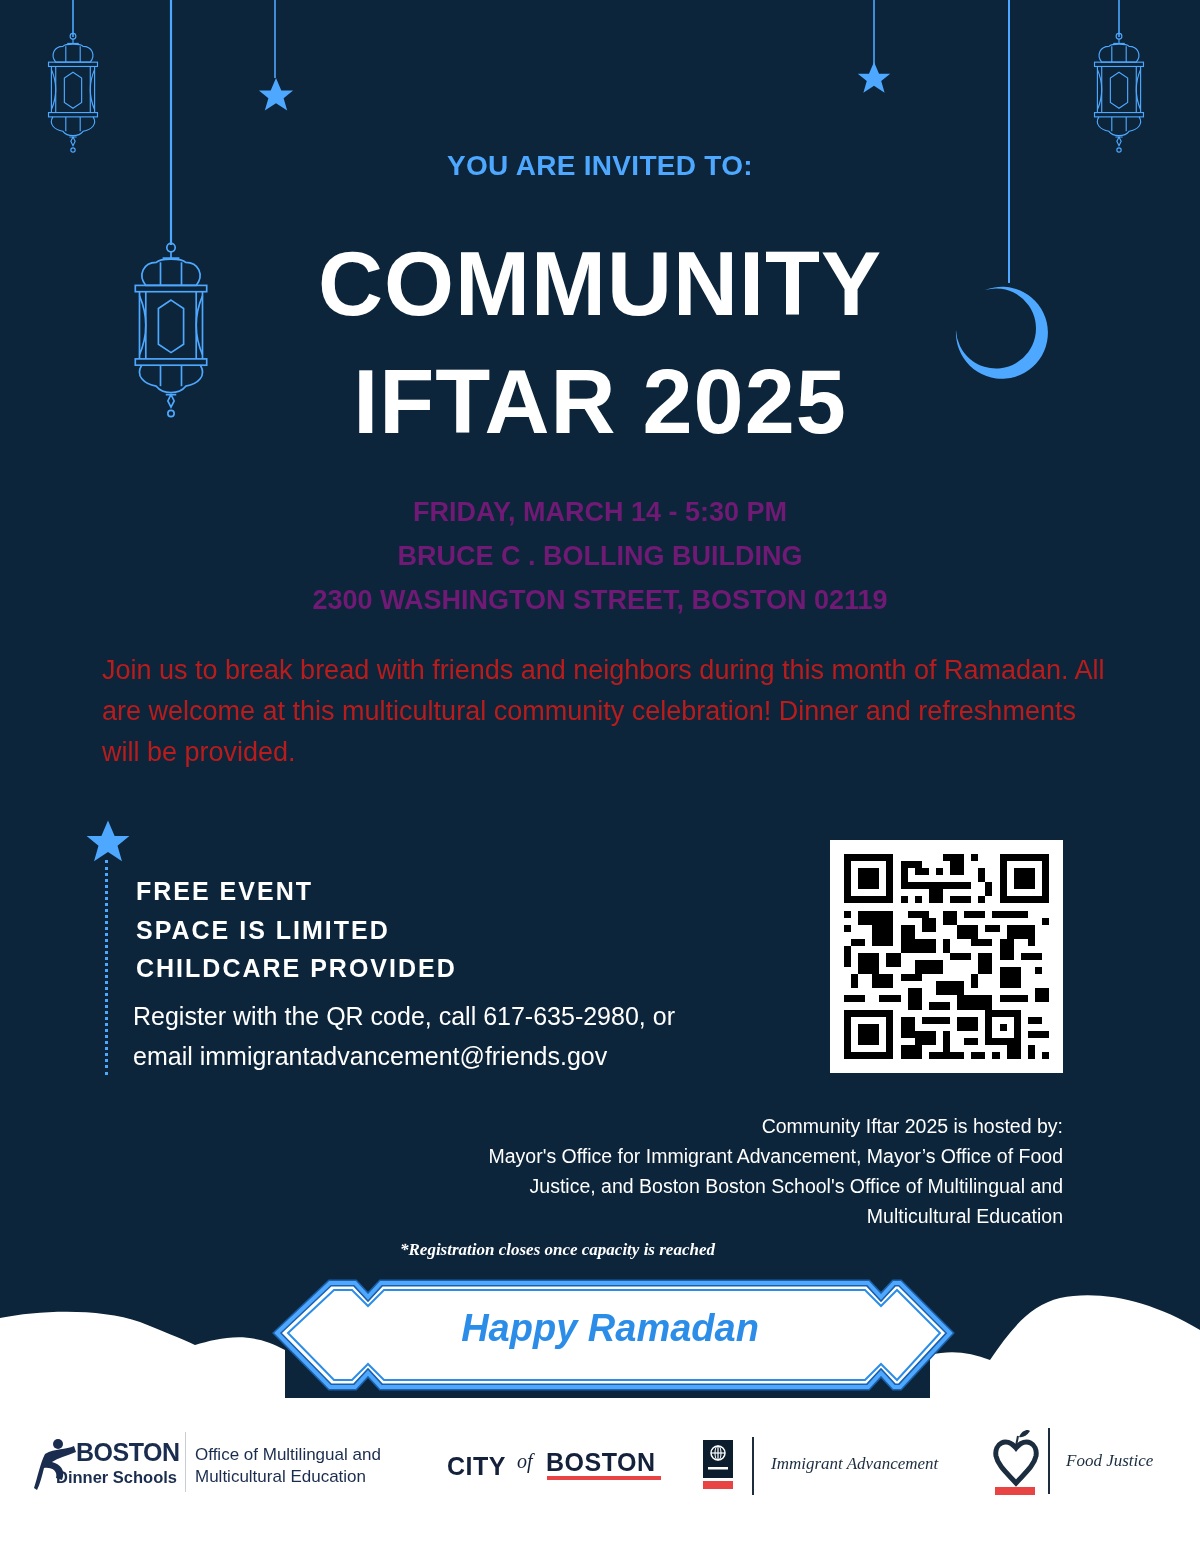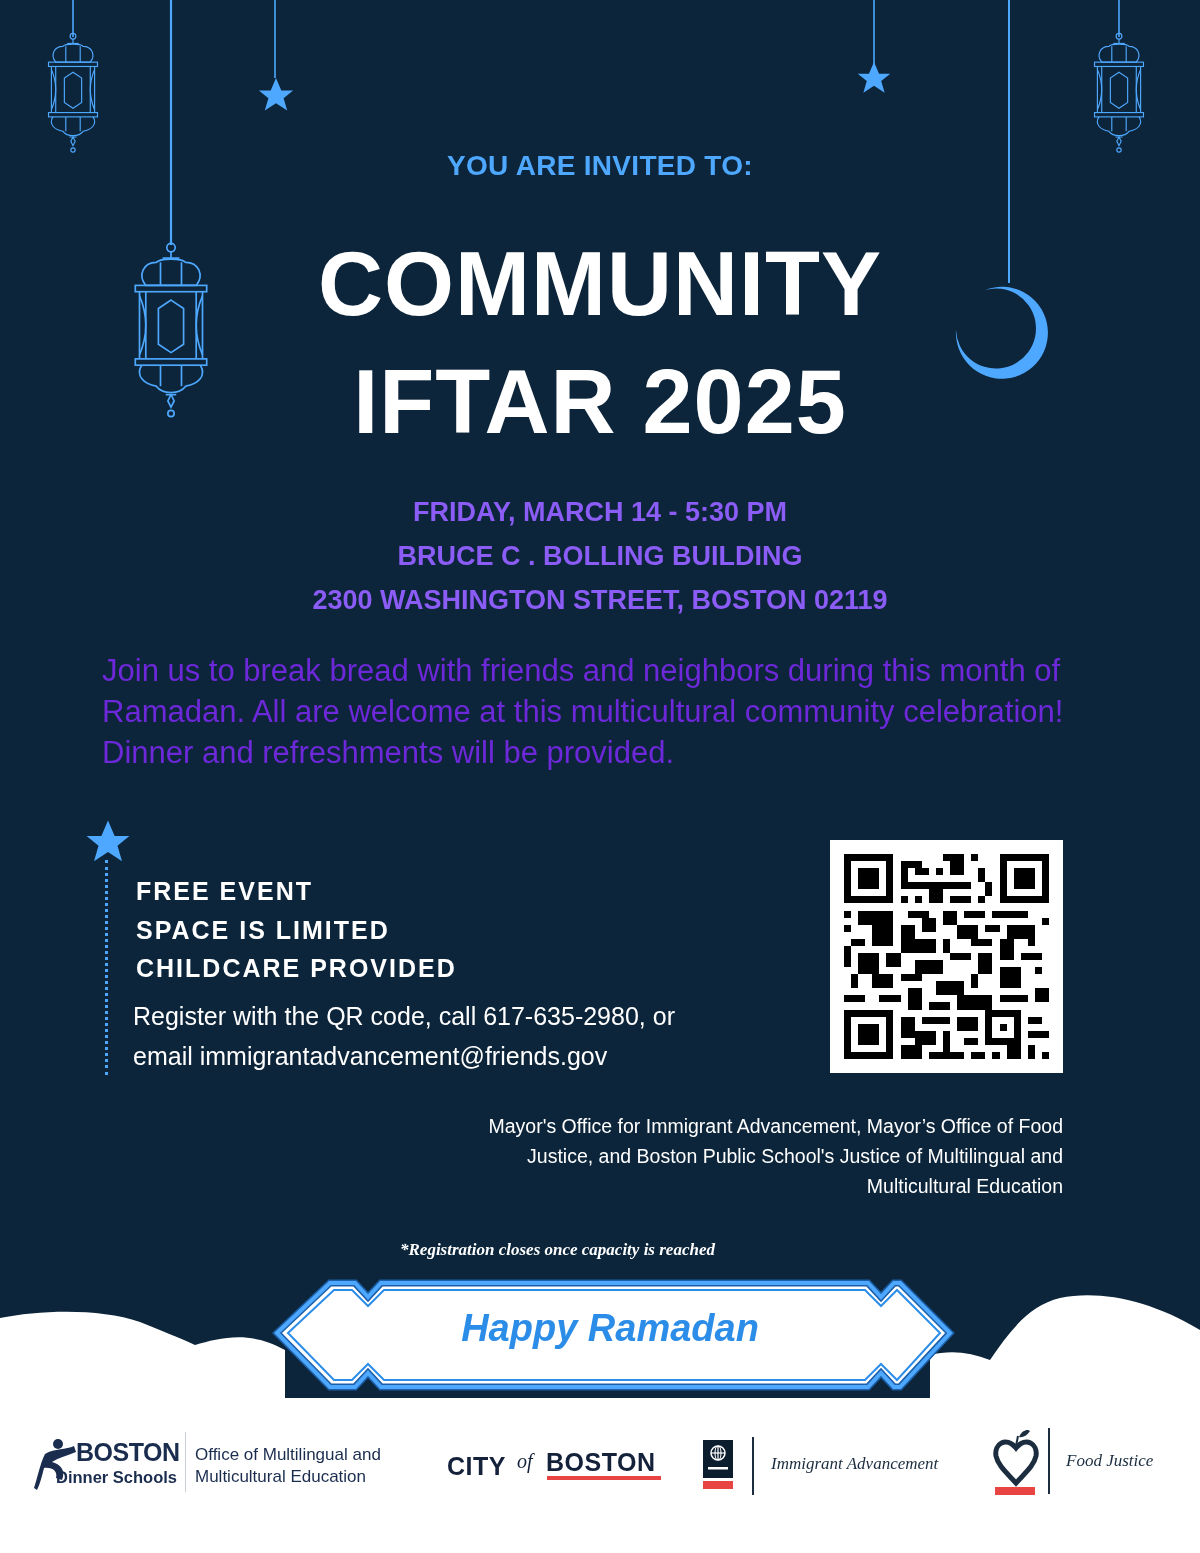--- a/index.html
+++ b/index.html
@@ -23,25 +23,25 @@
     position: absolute; left: 0; top: 150px; width: 1200px; text-align: center;
     color: #4ea8ff; font-weight: 700; font-size: 28px; letter-spacing: 0.3px;
   }
   .title {
     position: absolute; left: 0; top: 225px; width: 1200px; text-align: center;
     color: #ffffff; font-weight: 700; font-size: 90px; line-height: 118px;
     letter-spacing: 1px;
   }
   .details {
     position: absolute; left: 0; top: 490px; width: 1200px; text-align: center;
-    color: #8b5cf6; font-weight: 700; font-size: 27px; line-height: 44px;
+    color: #701a75; font-weight: 700; font-size: 27px; line-height: 44px;
   }
   .intro {
     position: absolute; left: 102px; top: 650px; width: 1010px;
-    color: #6d28d9; font-size: 31px; line-height: 41px;
+    color: #b91c1c; font-size: 27px; line-height: 41px;
   }
   .dotted-line {
     position: absolute; left: 105px; top: 860px; width: 0; height: 215px;
     border-left: 3px dotted #4ea8ff;
   }
   .features {
     position: absolute; left: 136px; top: 872px; width: 650px;
     color: #ffffff; font-weight: 700; font-size: 25px; line-height: 38.5px;
     letter-spacing: 2px;
   }
@@ -288,22 +288,23 @@
           <rect x="23" y="27" width="2" height="2"></rect>
           <rect x="26" y="27" width="1" height="2"></rect>
           <rect x="28" y="28" width="1" height="1"></rect>
       </g>
       <rect x="21" y="23" width="3" height="3" fill="#fff"></rect>
       <rect x="22" y="24" width="1" height="1" fill="#000"></rect>
     </svg>
   </div>
 
   <div class="hosted">
+    <div>Community Iftar 2025 is hosted by:</div>
     <div>Mayor's Office for Immigrant Advancement, Mayor’s Office of Food</div>
-    <div>Justice,  and Boston Public School's Justice of Multilingual and</div>
+    <div>Justice,  and Boston Boston School's Office of Multilingual and</div>
     <div>Multicultural Education</div>
   </div>
 
   <div class="disclaimer">*Registration closes once capacity is reached</div>
 
   <div class="banner-text">Happy Ramadan</div>
 
   <div class="bps-word">BOSTON</div>
   <div class="bps-sub">Dinner Schools</div>
   <div class="bps-divider"></div>

